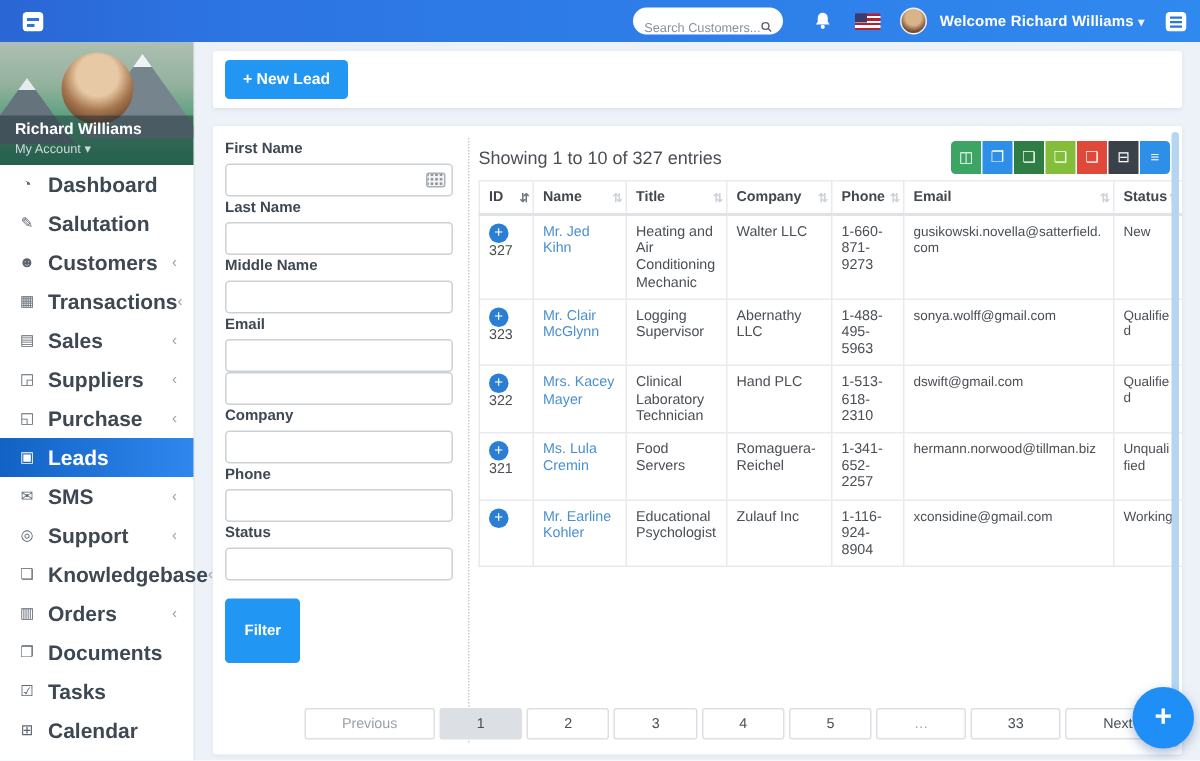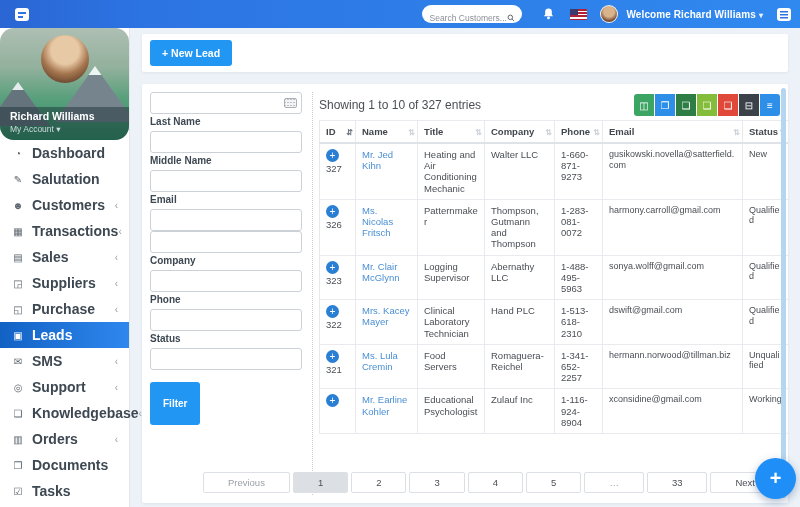--- a/index.html
+++ b/index.html
@@ -27,22 +27,22 @@
     background:radial-gradient(circle at 50% 35%,#d9b48b 0 40%,#7a5137 70%,#4a3020 100%); }
   .welcome { color:#fff; font-size:10px; font-weight:bold; margin-left:8px; letter-spacing:.1px; }
   .welcome .caret { font-size:8px; margin-left:3px; opacity:.9; }
   .menu-box { width:14px; height:13px; background:#fff; border-radius:3px; margin:0 9px 0 14px;
     background-image:linear-gradient(#2c74e2,#2c74e2),linear-gradient(#2c74e2,#2c74e2),linear-gradient(#2c74e2,#2c74e2);
     background-size:8px 1.5px,8px 1.5px,8px 1.5px; background-position:3px 3px,3px 6px,3px 9px; background-repeat:no-repeat; }
 
   
   .sidebar { position:absolute; top:28px; left:0; width:130px; height:479px; background:#fff;
     border-right:1px solid #e3e7ec; z-index:5; }
-  .profile { position:relative; height:112px; overflow:hidden;
-    background:linear-gradient(180deg,#aebfb3 0%,#93b19d 35%,#5aa07d 62%,#2f8f63 100%);border-radius:14px; }
+  .profile { position:relative; height:82px; overflow:hidden;
+    background:linear-gradient(180deg,#aebfb3 0%,#93b19d 35%,#5aa07d 62%,#2f8f63 100%); }
   .mtn1 { position:absolute; bottom:18px; right:-6px; width:80px; height:56px;
     background:linear-gradient(180deg,#eef3f4 0 16%,#76848d 16% 100%);
     clip-path:polygon(50% 0,100% 100%,0 100%); }
   .mtn2 { position:absolute; bottom:14px; left:-14px; width:64px; height:44px;
     background:linear-gradient(180deg,#e6ecee 0 18%,#65737c 18% 100%,#65737c);
     clip-path:polygon(50% 0,100% 100%,0 100%); }
   .profile-avatar { position:absolute; top:7px; left:50%; transform:translateX(-50%);
     width:48px; height:48px; border-radius:50%;
     background:radial-gradient(circle at 50% 32%,#e8c9a5 0 34%,#a5764f 58%,#5c3d28 88%,#3c281a 100%); }
   .profile-band { position:absolute; left:0; right:0; bottom:0; height:33px;
@@ -238,20 +238,21 @@
   <div class="card card-top">
     <button class="btn-blue">
       <span>+</span>
       <span>New Lead</span>
     </button>
   </div>
 
   <div class="card card-body">
 
     <div class="form-col"><div>
+    <div class="f-label">First Name</div>
     <div class="f-input"><input style=""><span class="autofill"></span></div>
   </div><div>
     <div class="f-label">Last Name</div>
     <div class="f-input"><input style=""></div>
   </div><div>
     <div class="f-label">Middle Name</div>
     <div class="f-input"><input style=""></div>
   </div><div>
     <div class="f-label">Email</div>
     <div class="f-input"><input style=""></div>
@@ -328,29 +329,20 @@
             <tr>
     <td><span class="plus">+</span><span class="idv">327</span></td>
     <td><a>Mr. Jed Kihn</a></td>
     <td>Heating and Air Conditioning Mechanic</td>
     <td>Walter LLC</td>
     <td>1-660-871-9273</td>
     <td class="email">gusikowski.novella@satterfield.com</td>
     <td class="status">New</td>
   </tr>
             <tr>
-    <td><span class="plus">+</span><span class="idv">326</span></td>
-    <td><a>Ms. Nicolas Fritsch</a></td>
-    <td>Patternmaker</td>
-    <td>Thompson, Gutmann and Thompson</td>
-    <td>1-283-081-0072</td>
-    <td class="email">harmony.carroll@gmail.com</td>
-    <td class="status">Qualified</td>
-  </tr>
-            <tr>
     <td><span class="plus">+</span><span class="idv">323</span></td>
     <td><a>Mr. Clair McGlynn</a></td>
     <td>Logging Supervisor</td>
     <td>Abernathy LLC</td>
     <td>1-488-495-5963</td>
     <td class="email">sonya.wolff@gmail.com</td>
     <td class="status">Qualified</td>
   </tr>
             <tr>
     <td><span class="plus">+</span><span class="idv">322</span></td>

